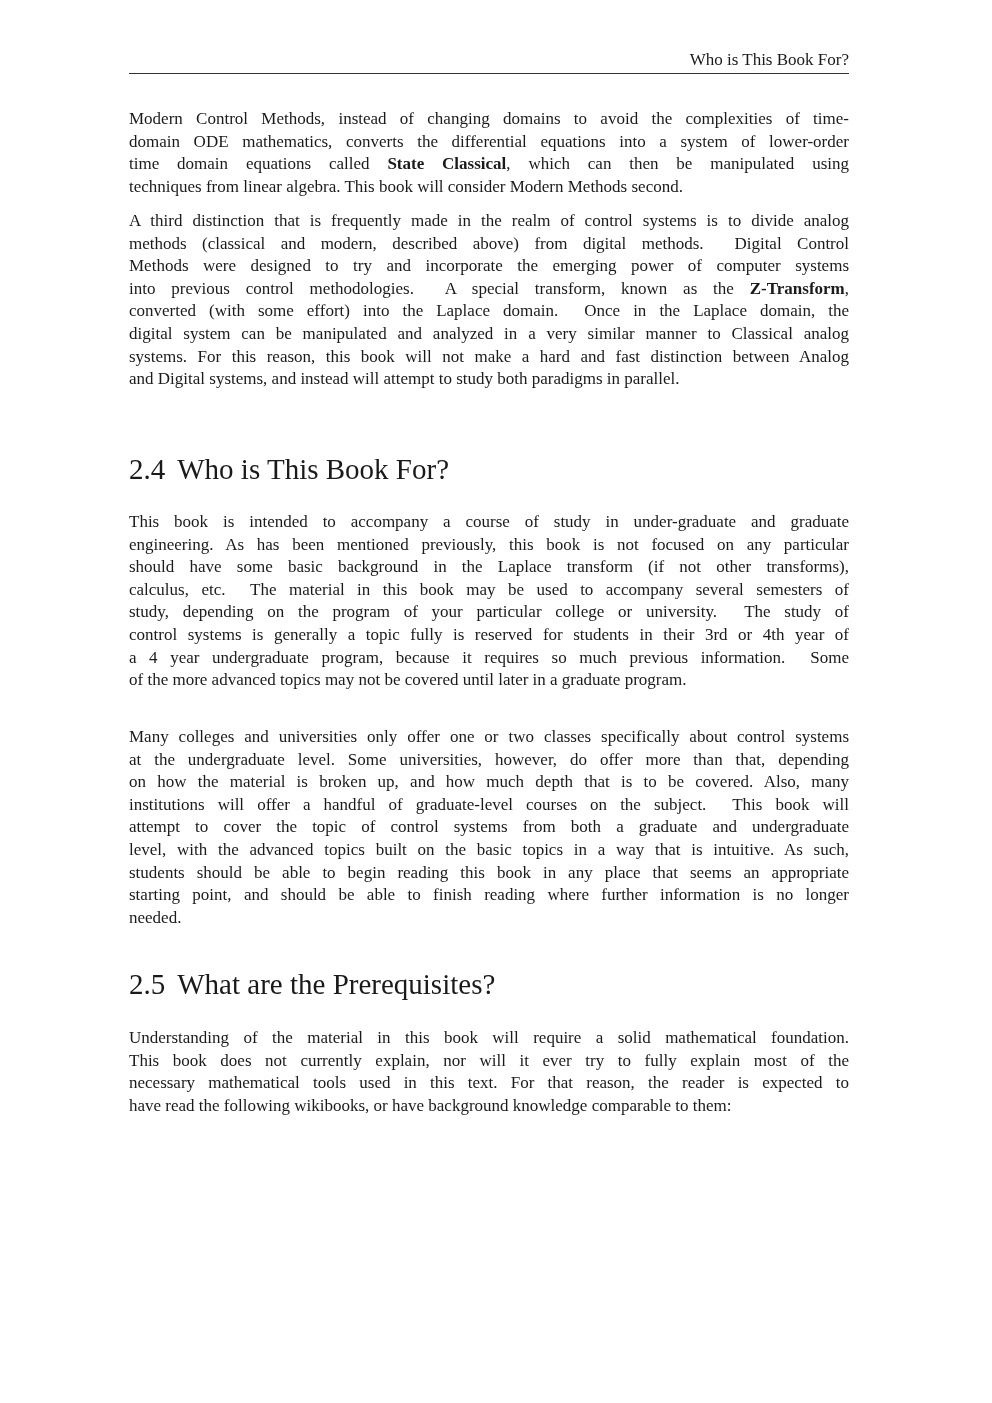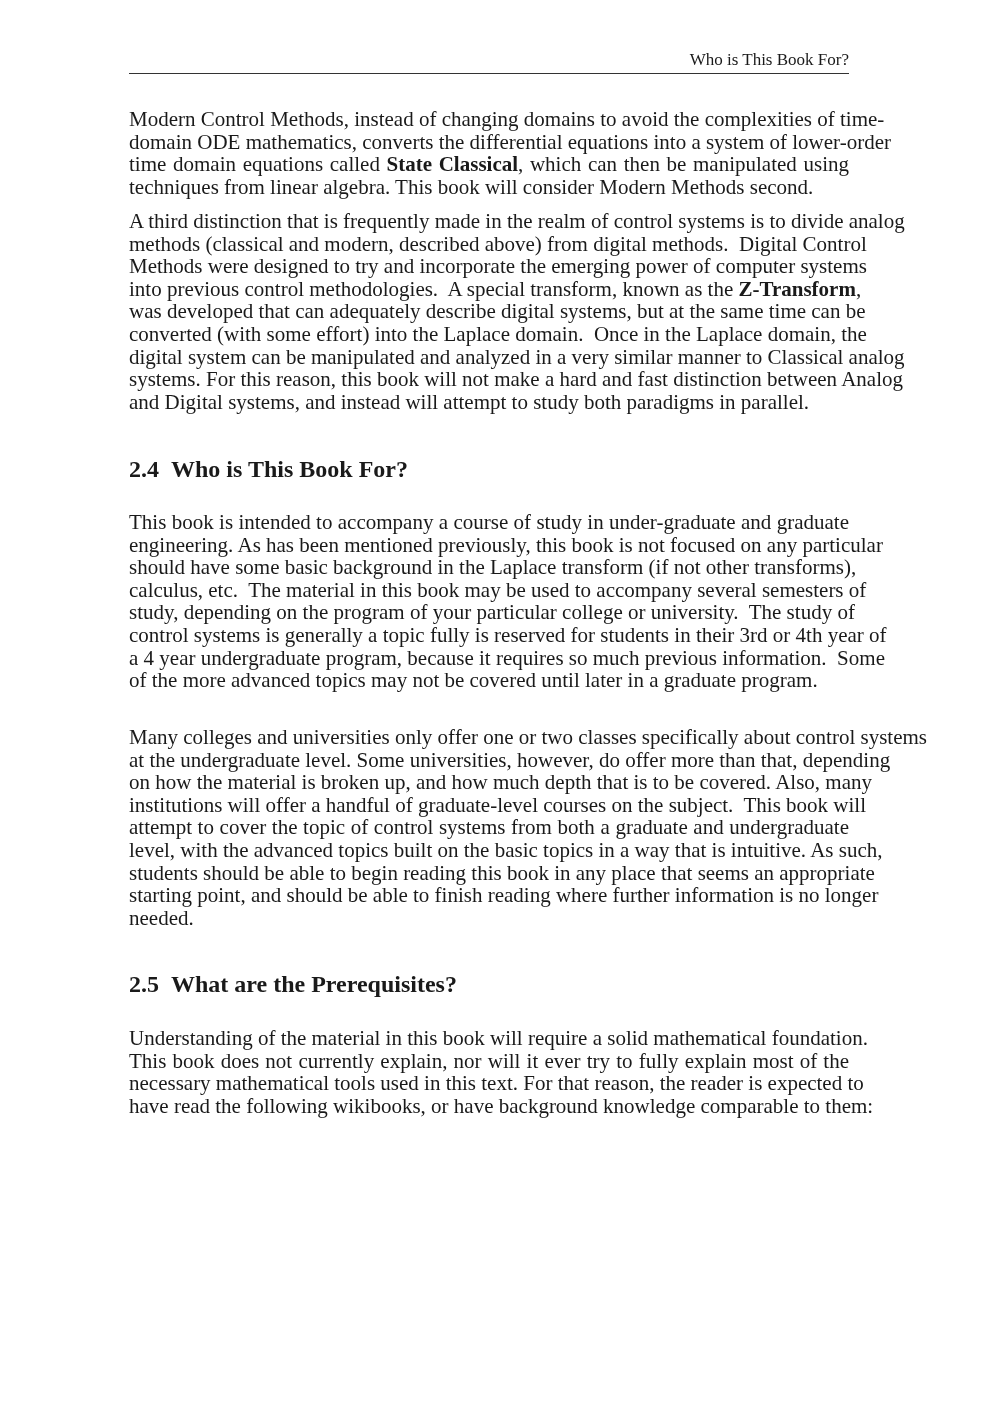--- a/index.html
+++ b/index.html
@@ -1,46 +1,45 @@
 <!DOCTYPE html>
 <html><head>
 <meta charset="utf-8">
 <style>
   html, body { margin: 0; padding: 0; background: #ffffff; }
   body { width: 992px; height: 1403px; position: relative; overflow: hidden;
          font-family: "Liberation Serif", "DejaVu Serif", serif; color: #1a1a1a; }
   .running-header { position: absolute; left: 129px; top: 49px; width: 720px;
          text-align: right; font-size: 17px; line-height: 22px; }
   .header-rule { position: absolute; left: 129px; top: 73px; width: 720px; height: 1px; background: #333; }
-  .para { position: absolute; left: 129px; width: 720px; font-size: 21px; line-height: 22.6px; }
+  .para { position: absolute; left: 129px; width: 720px; font-size: 17px; line-height: 22.6px; }
   .para .ln { display: block; text-align: justify; text-align-last: justify; white-space: nowrap; }
   .para .ln.last { text-align-last: left; }
   .para .ln span { white-space: pre; }
   b { font-weight: bold; }
-  .sec { position: absolute; left: 129px; font-size: 24px; font-weight: bold; line-height: 28px; }
+  .sec { position: absolute; left: 129px; font-size: 29px; font-weight: normal; line-height: 28px; }
   .sec .num { margin-right: 12px; }
 </style>
 </head>
 <body>
 
 <div class="running-header">Who is This Book For?</div>
 <div class="header-rule"></div>
 
 <div class="para" style="top:108px">
     <span class="ln"><span>Modern Control Methods, instead of changing domains to avoid the complexities of time-</span></span>
     <span class="ln"><span>domain ODE mathematics, converts the differential equations into a system of lower-order</span></span>
     <span class="ln"><span>time domain equations called </span><b>State Classical</b><span>, which can then be manipulated using</span></span>
     <span class="ln last"><span>techniques from linear algebra. This book will consider Modern Methods second.</span></span>
   </div>
 <div class="para" style="top:210px">
     <span class="ln"><span>A third distinction that is frequently made in the realm of control systems is to divide analog</span></span>
     <span class="ln"><span>methods (classical and modern, described above) from digital methods.  Digital Control</span></span>
     <span class="ln"><span>Methods were designed to try and incorporate the emerging power of computer systems</span></span>
     <span class="ln"><span>into previous control methodologies.  A special transform, known as the </span><b>Z-Transform</b><span>,</span></span>
-    <span class="ln"><span>was developed that can adequately describe digital systems, but at the same time can be</span></span>
     <span class="ln"><span>converted (with some effort) into the Laplace domain.  Once in the Laplace domain, the</span></span>
     <span class="ln"><span>digital system can be manipulated and analyzed in a very similar manner to Classical analog</span></span>
     <span class="ln"><span>systems. For this reason, this book will not make a hard and fast distinction between Analog</span></span>
     <span class="ln last"><span>and Digital systems, and instead will attempt to study both paradigms in parallel.</span></span>
   </div>
 
 <div class="sec" style="top:455px">
   <span class="num">2.4</span><span>Who is This Book For?</span>
 </div>
 

